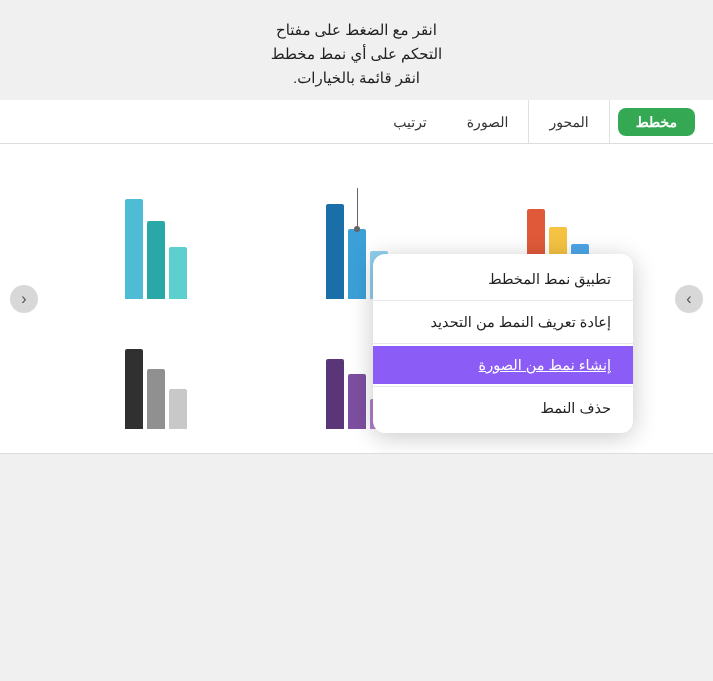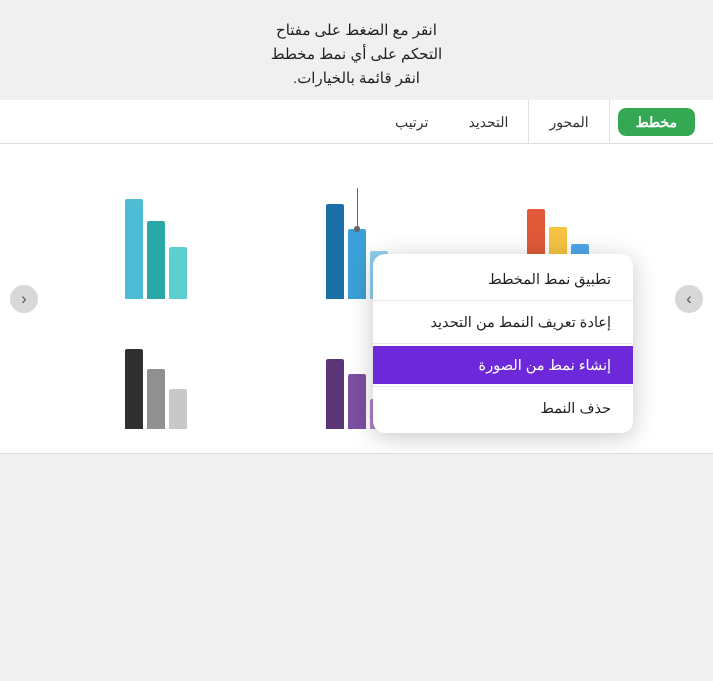--- a/index.html
+++ b/index.html
@@ -131,43 +131,44 @@
 
     .menu-item {
       padding: 11px 22px;
       font-size: 14.5px;
       color: #222;
       cursor: pointer;
       text-align: right;
       direction: rtl;
     }
     .menu-item-active {
-      background: #6d28d9;
+      background: #8b5cf6;
       color: #fff;
+      text-decoration: underline;
     }
 
     .menu-divider {
       height: 1px;
       background: #e8e8e8;
       margin: 2px 0;
     }
   </style>
 </head>
 <body>
 
 <div class="top-instruction">
   <span>انقر مع الضغط على مفتاح</span><br>
   <span>التحكم على أي نمط مخطط</span><br>
   <span>انقر قائمة بالخيارات.</span>
 </div>
 
 <div class="tab-bar">
   <div class="tab-active">مخطط</div>
   <div class="tab-item">المحور</div>
-  <div class="tab-item">التحديد</div>
+  <div class="tab-item">الصورة</div>
   <div class="tab-item">ترتيب</div>
 </div>
 
 <div class="chart-area">
 
   <div class="connector"></div>
   <div class="connector-dot"></div>
 
   <div class="chart-nav-btn chart-nav-left">‹</div>
   <div class="chart-nav-btn chart-nav-right">›</div>

